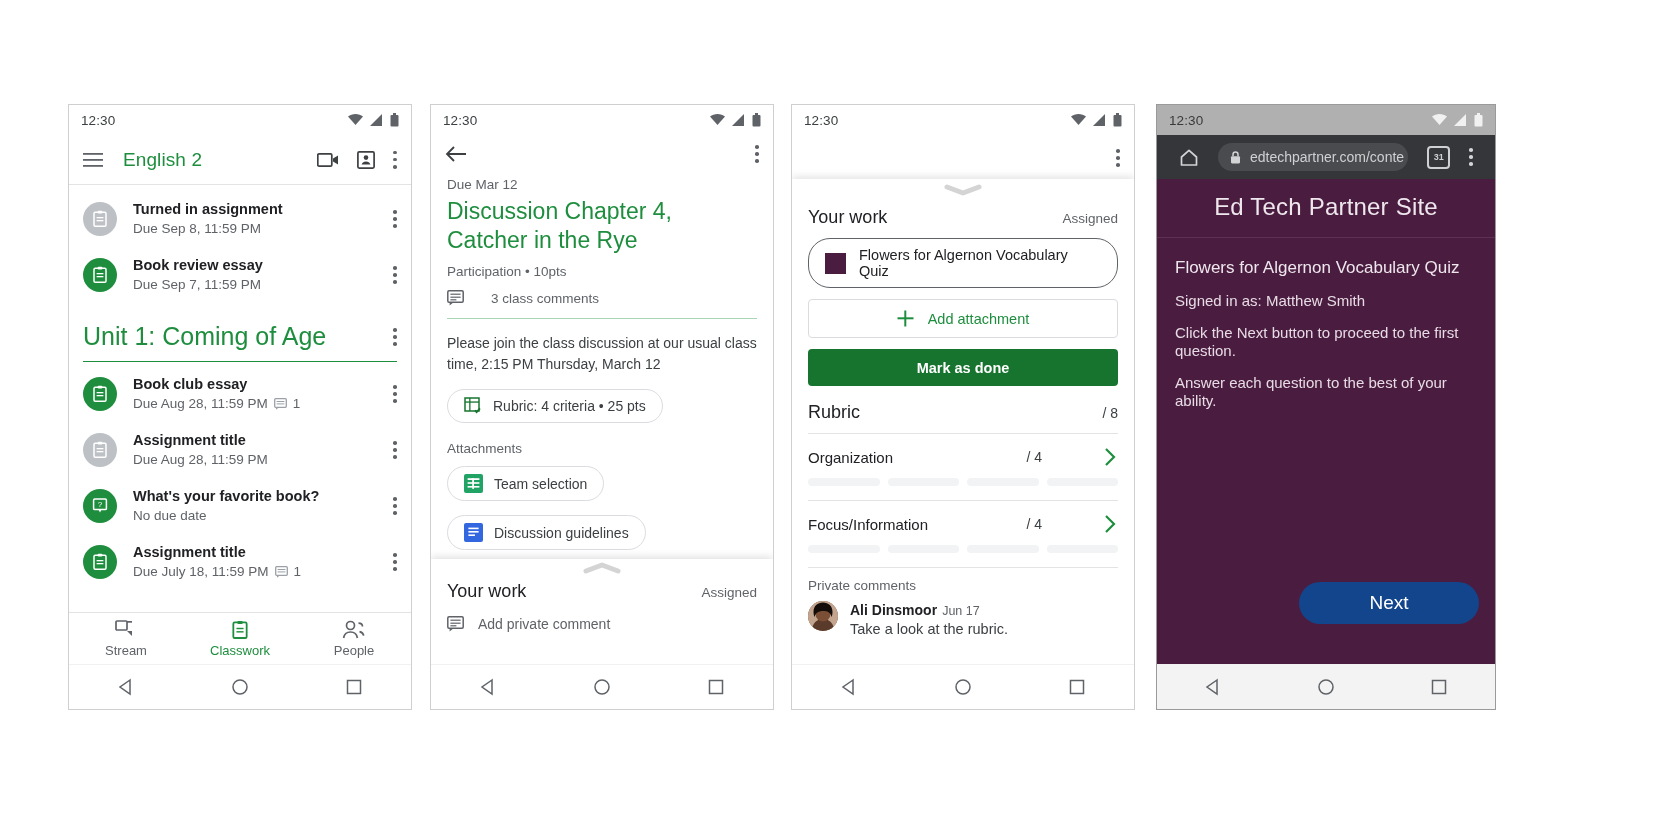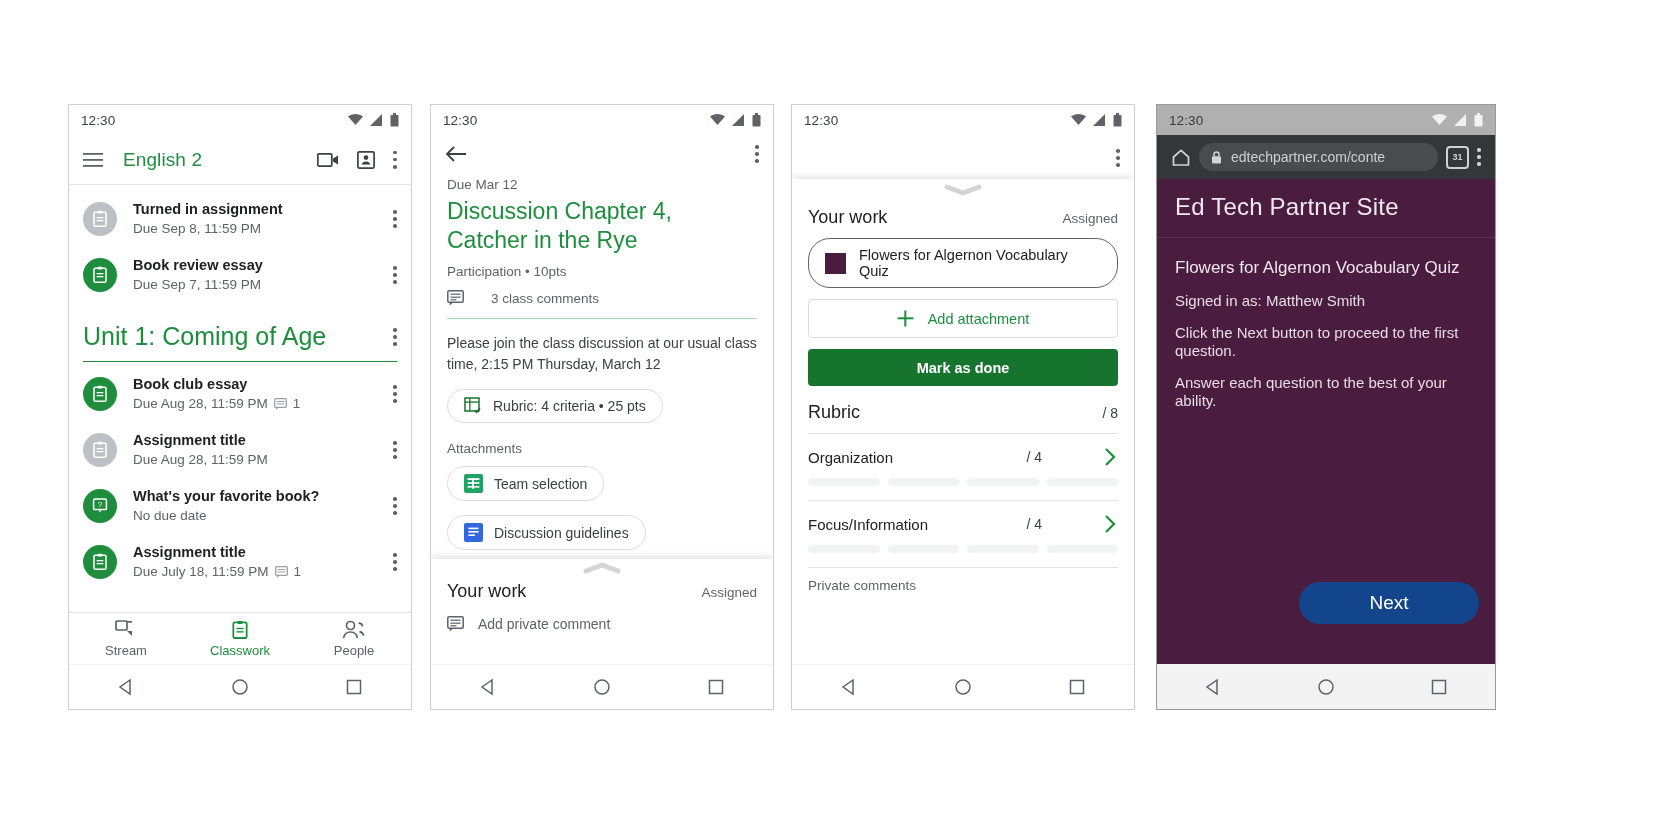--- a/index.html
+++ b/index.html
@@ -85,25 +85,25 @@
   .bars{display:flex;gap:8px;padding:10px 16px 14px 16px;}
   .bars span{flex:1 1 0;height:8px;background:#f1f3f4;border-radius:4px;}
   .pc{padding:10px 16px 0 16px;font-size:13.5px;color:#5f6368;}
   .cmt{display:flex;gap:12px;padding:8px 16px 0 16px;}
   .avatar{width:30px;height:30px;border-radius:50%;flex:0 0 auto;overflow:hidden;background:#6b4a3a;}
   .cname{font-size:14px;font-weight:bold;color:#202124;}
   .cdate{font-size:12.5px;color:#5f6368;font-weight:normal;margin-left:5px;}
   .cbody{font-size:14.5px;color:#3c4043;margin-top:2px;}
 
   
-  .btoolbar{height:44px;background:#35363a;display:flex;align-items:center;padding:0 14px;box-sizing:border-box;gap:8px;}
+  .btoolbar{height:44px;background:#35363a;display:flex;align-items:center;padding:0 22px;box-sizing:border-box;gap:19px;}
   .urlpill{flex:1 1 auto;height:28px;background:#4a4b4f;border-radius:14px;display:flex;align-items:center;gap:9px;padding:0 12px;box-sizing:border-box;color:#cfd0d2;font-size:14px;overflow:hidden;white-space:nowrap;}
   .tabbadge{width:19px;height:19px;border:2px solid #cfd0d2;border-radius:4px;display:flex;align-items:center;justify-content:center;font-size:9px;color:#cfd0d2;font-weight:bold;flex:0 0 auto;}
   .webbody{background:#4a1c3f;flex:1 1 auto;position:relative;}
-  .sitehdr{padding:14px 18px 16px 18px;color:#efe7ee;font-size:24px;letter-spacing:.2px;}
+  .sitehdr{padding:14px 18px 16px 18px;color:#efe7ee;font-size:24px;letter-spacing:.2px;text-align:center;}
   .sitediv{border:0;border-top:1px solid #5f3054;margin:0;}
   .qt{padding:20px 18px 0 18px;color:#efe7ee;font-size:17px;}
   .qp{padding:14px 18px 0 18px;color:#e7dce5;font-size:15px;line-height:18px;}
   .nextbtn{position:absolute;right:16px;bottom:40px;width:180px;height:42px;background:#13458c;color:#fff;border-radius:21px;display:flex;align-items:center;justify-content:center;font-size:19px;}
 </style>
 </head>
 <body>
 
 <div class="stage">
 
@@ -613,20 +613,36 @@
       </div>
       <div class="bars">
           <span></span>
           <span></span>
           <span></span>
           <span></span>
         </div>
       <hr class="rline">
 
       <div class="pc">Private comments</div>
+      <div class="cmt">
+        <span class="avatar">
+          <svg width="30" height="30" viewBox="0 0 30 30">
+              <rect width="30" height="30" fill="#c3a58f"></rect>
+              <path d="M4 30c0-8 5-12 11-12s11 4 11 12z" fill="#5a3a2a"></path>
+              <circle cx="15" cy="13" r="7.5" fill="#7a4f35"></circle>
+              <path d="M5.5 11c0-6 4-9.5 9.5-9.5S24.5 5 24.5 11c0 3-1 5-1 5-1-5-4-6-8.5-6S7.5 12 6.5 16c0 0-1-2-1-5z" fill="#140d0a"></path>
+            </svg>
+        </span>
+        <span>
+          <span style="display:block;">
+            <span class="cname">Ali Dinsmoor</span><span class="cdate">Jun 17</span>
+          </span>
+          <span class="cbody" style="display:block;">Take a look at the rubric.</span>
+        </span>
+      </div>
     </div>
 
     <div class="sysnav">
       <span>
           <svg width="18" height="18" viewBox="0 0 18 18">
             <path d="M13 2 3 9l10 7z" fill="none" stroke="#5f6368" stroke-width="1.5"></path>
           </svg>
         </span>
       <span>
           <svg width="18" height="18" viewBox="0 0 18 18">

